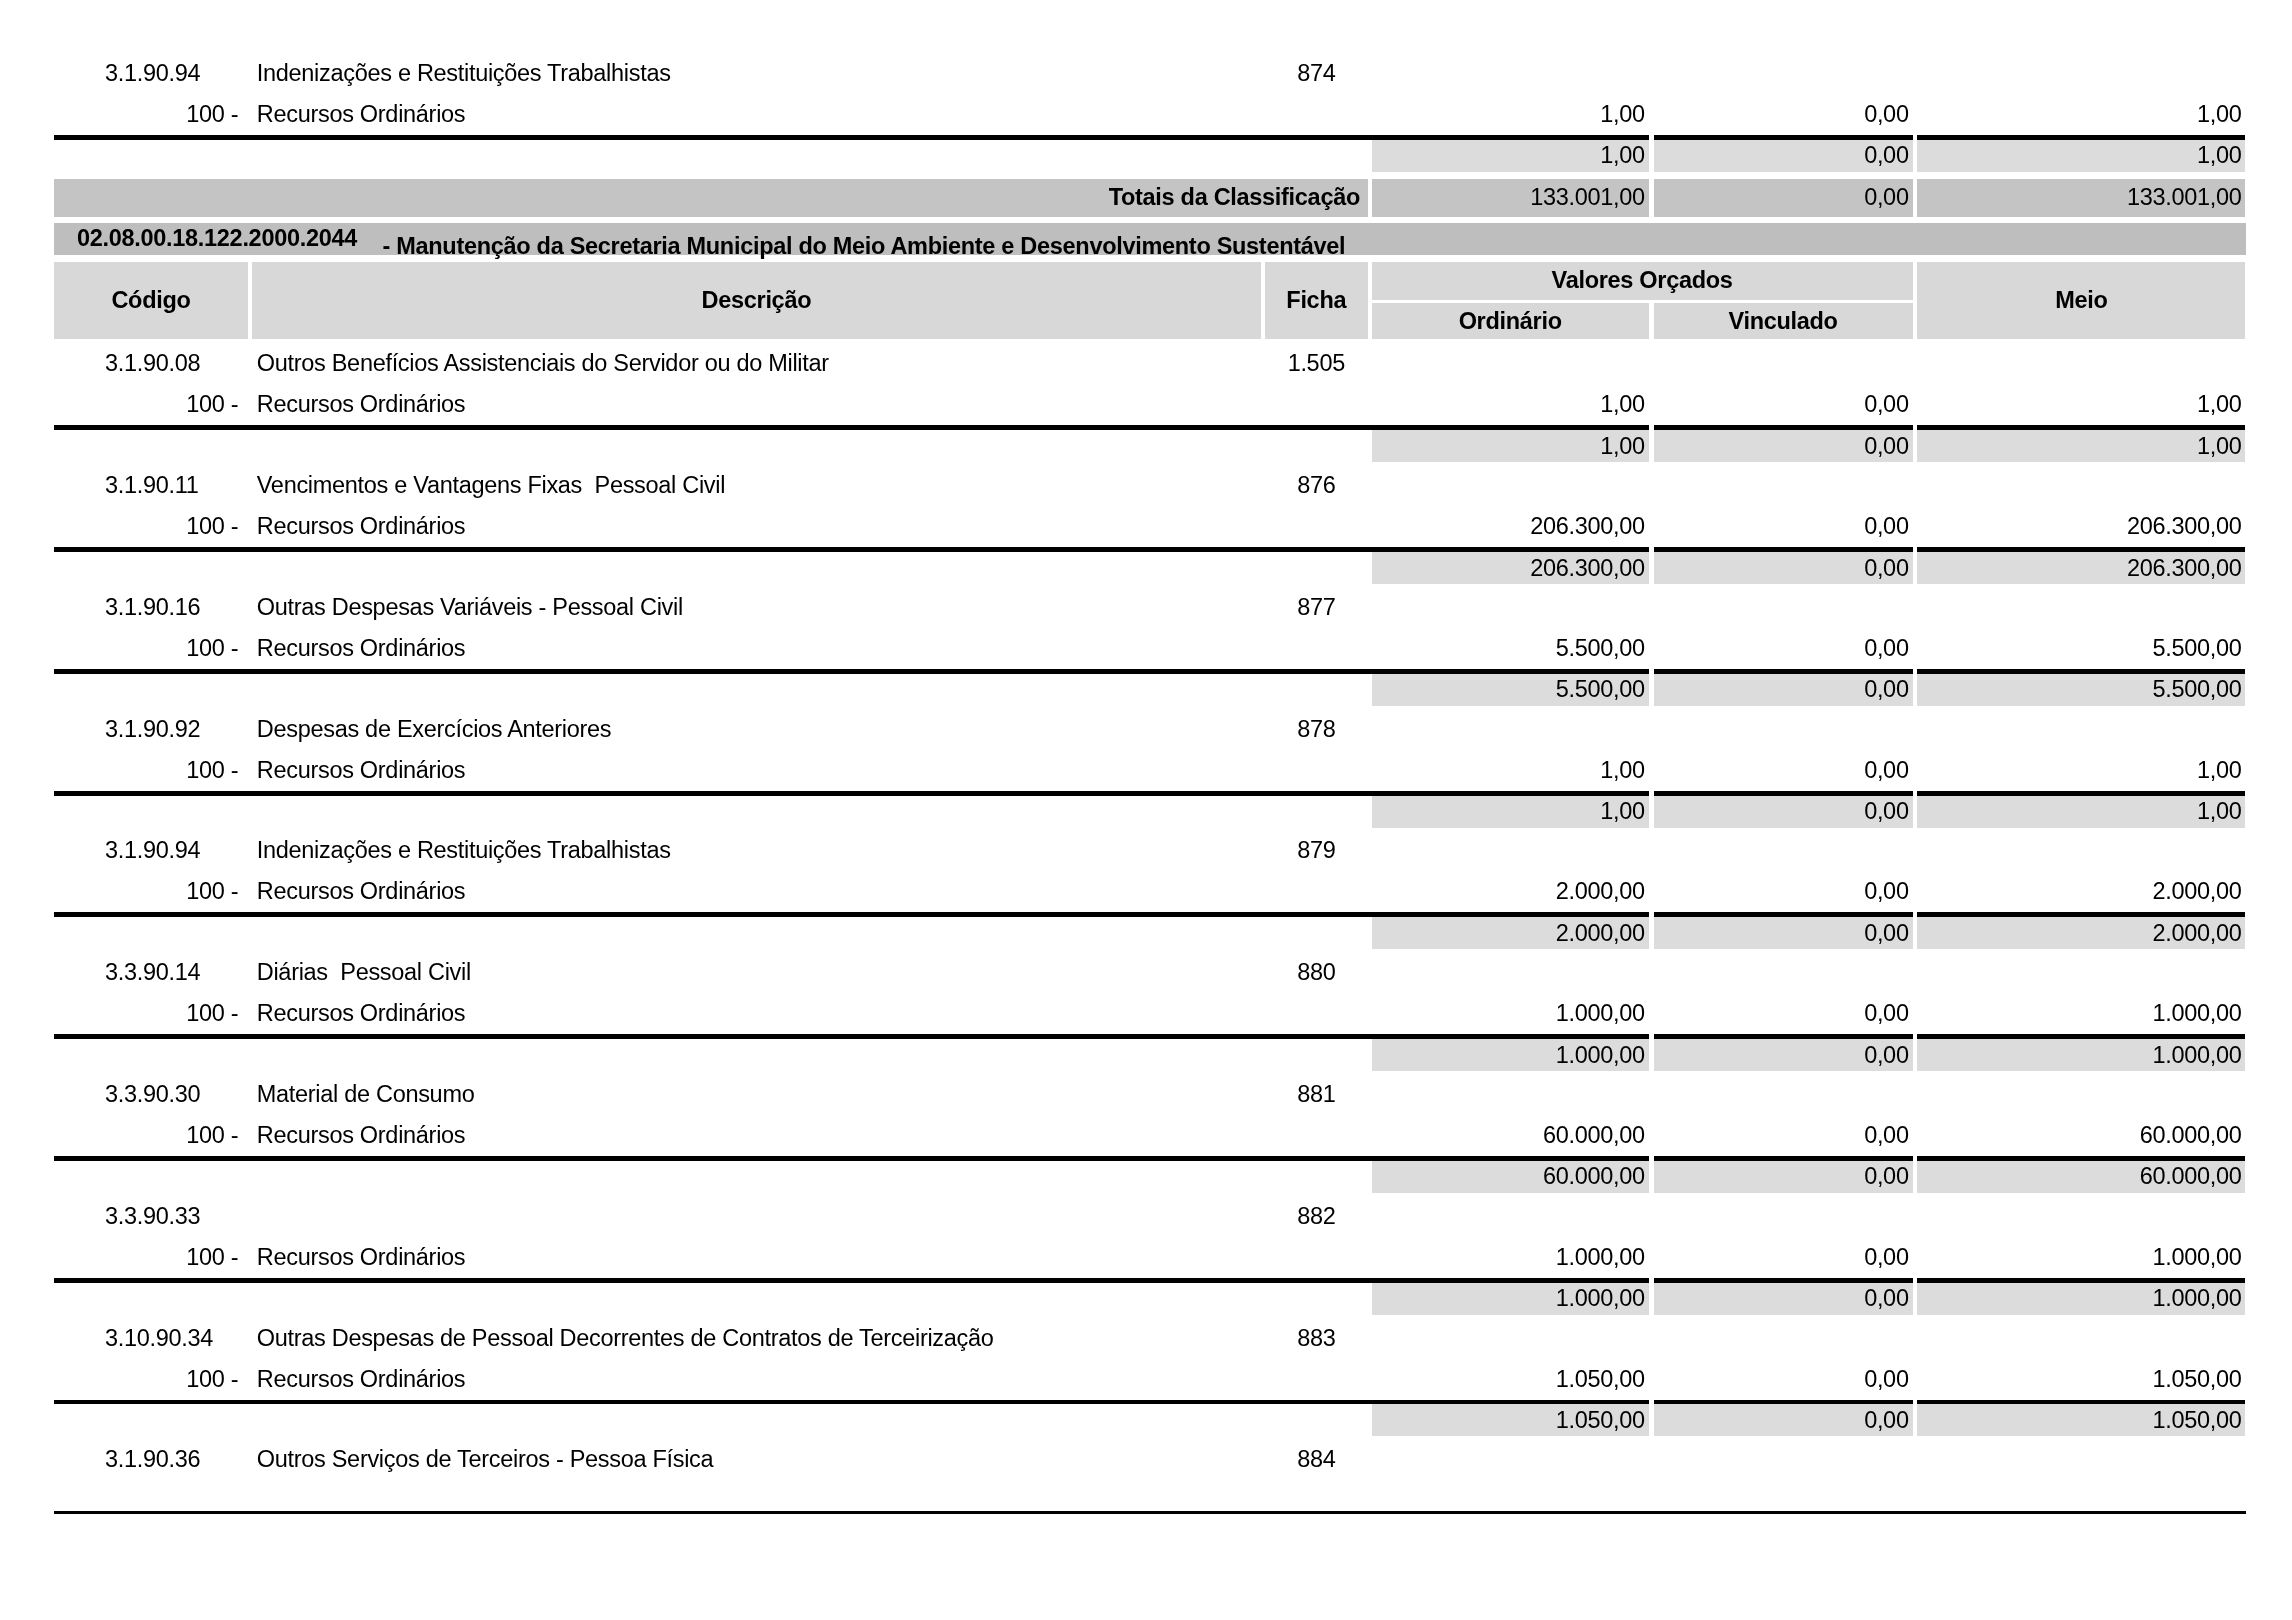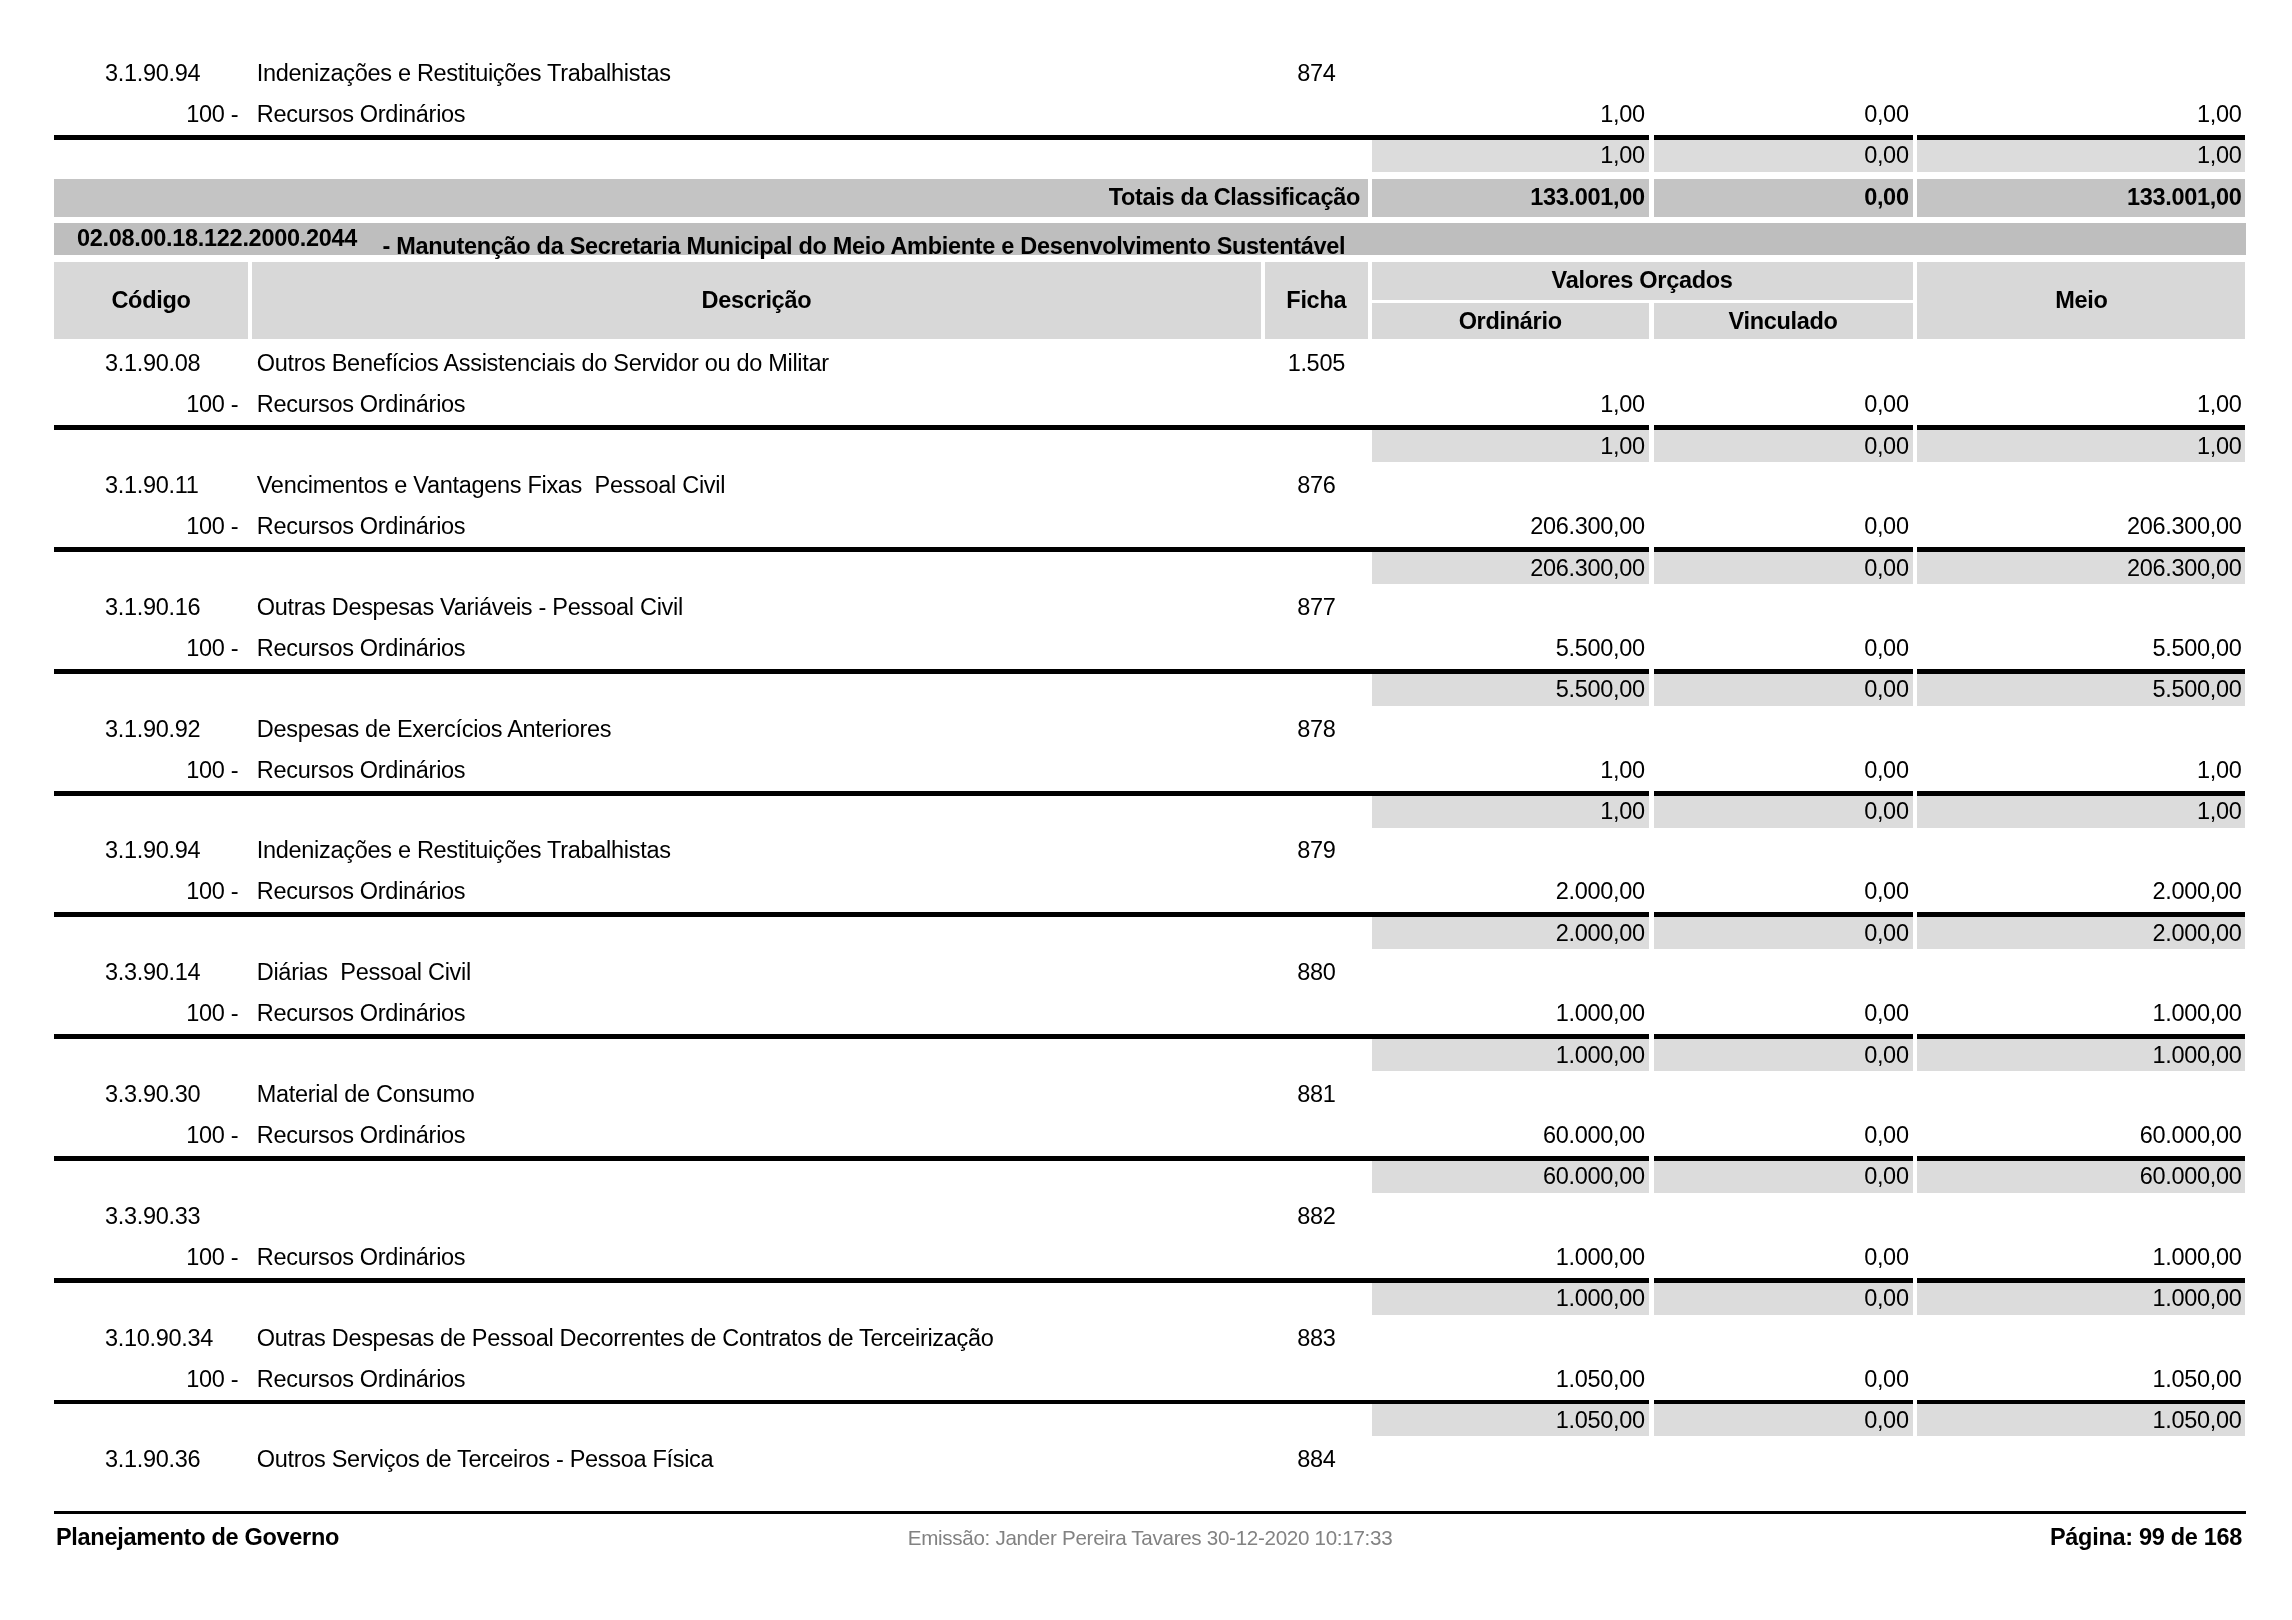--- a/index.html
+++ b/index.html
@@ -28,21 +28,21 @@
   .desc{padding-left:4.9px;white-space:pre-wrap;}
   .rule{height:4.9px;}
   .rule .s1{grid-column:1/8;background:#000;}
   .rule .s2{grid-column:9/10;background:#000;}
   .rule .s3{grid-column:11/12;background:#000;}
   .sub{background:#dcdcdc;}
   
   .totals{margin-top:6.9px;height:38px;}
   .totals .t-label{grid-column:1/6;background:#c4c4c4;display:flex;align-items:center;
     justify-content:flex-end;padding-right:7.8px;box-sizing:border-box;font-weight:bold;font-size:23.5px;}
-  .totals .t-val{background:#c4c4c4;font-weight:bold;}
+  .totals .t-val{background:#c4c4c4;font-weight:normal;}
   
   .section-bar{margin-top:5.9px;height:32px;background:#bebebe;display:flex;align-items:center;
     font-weight:bold;font-size:23.5px;}
   .section-bar .sec-code{padding-left:23px;}
   .section-bar .sec-title{margin-left:25.5px;margin-top:16px;}
   
   .thead{margin-top:6.9px;display:grid;
     grid-template-columns:194px 3.9px 1009px 3.9px 103px 3.9px 277px 4.9px 259px 4.9px 328px;
     grid-template-rows:38px 3.9px 36px;}
   .hcell{background:#d8d8d8;display:flex;align-items:center;justify-content:center;
@@ -348,22 +348,17 @@
       <div class="cell c-cod code-txt">3.1.90.36</div>
       <div class="cell c-desc desc">Outros Serviços de Terceiros - Pessoa Física</div>
       <div class="cell c-ficha">884</div>
     </div>
 
   </div>
 </div>
 
     <div class="footer">
       <div class="f-line"></div>
-      <div class="f-text">
-        <span class="f-left">Planejamento de Governo</span>
-        <span class="f-center">Emissão: Jander Pereira Tavares 30-12-2020 10:17:33</span>
-        <span class="f-right">Página: 99 de 168</span>
-      </div>
     </div>
 
   </div>
 </div>
 
 
 </body></html>

